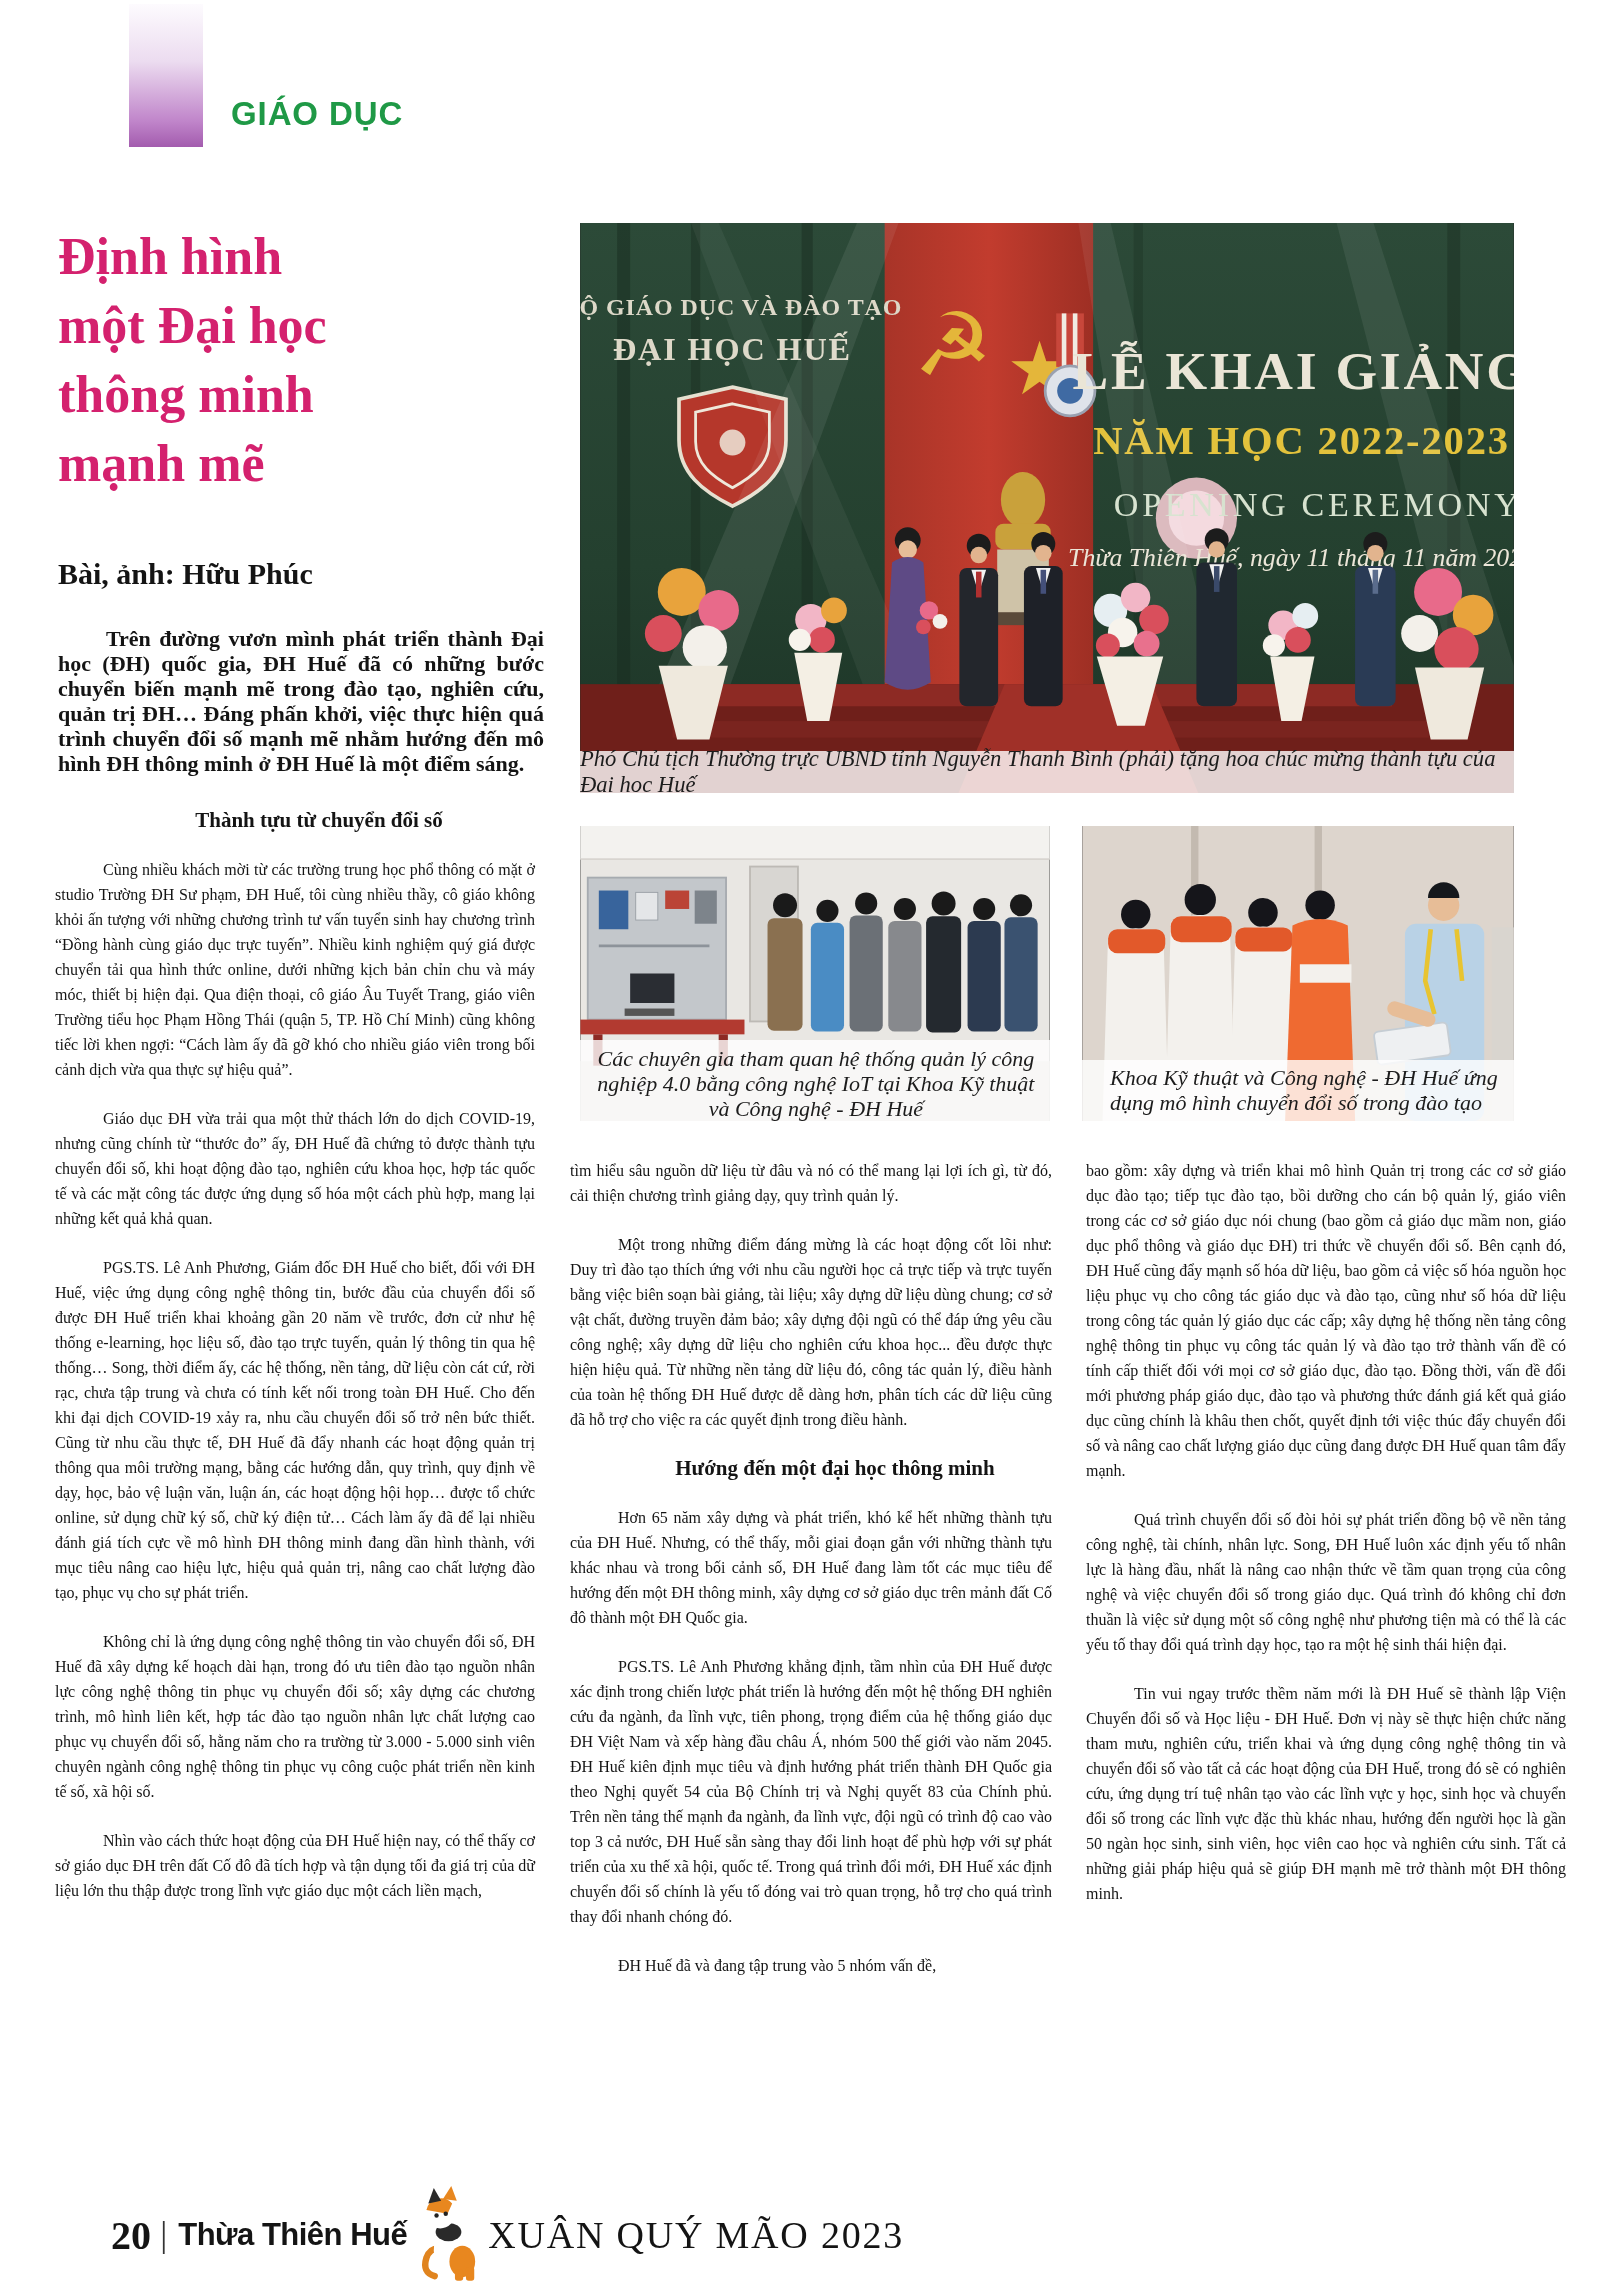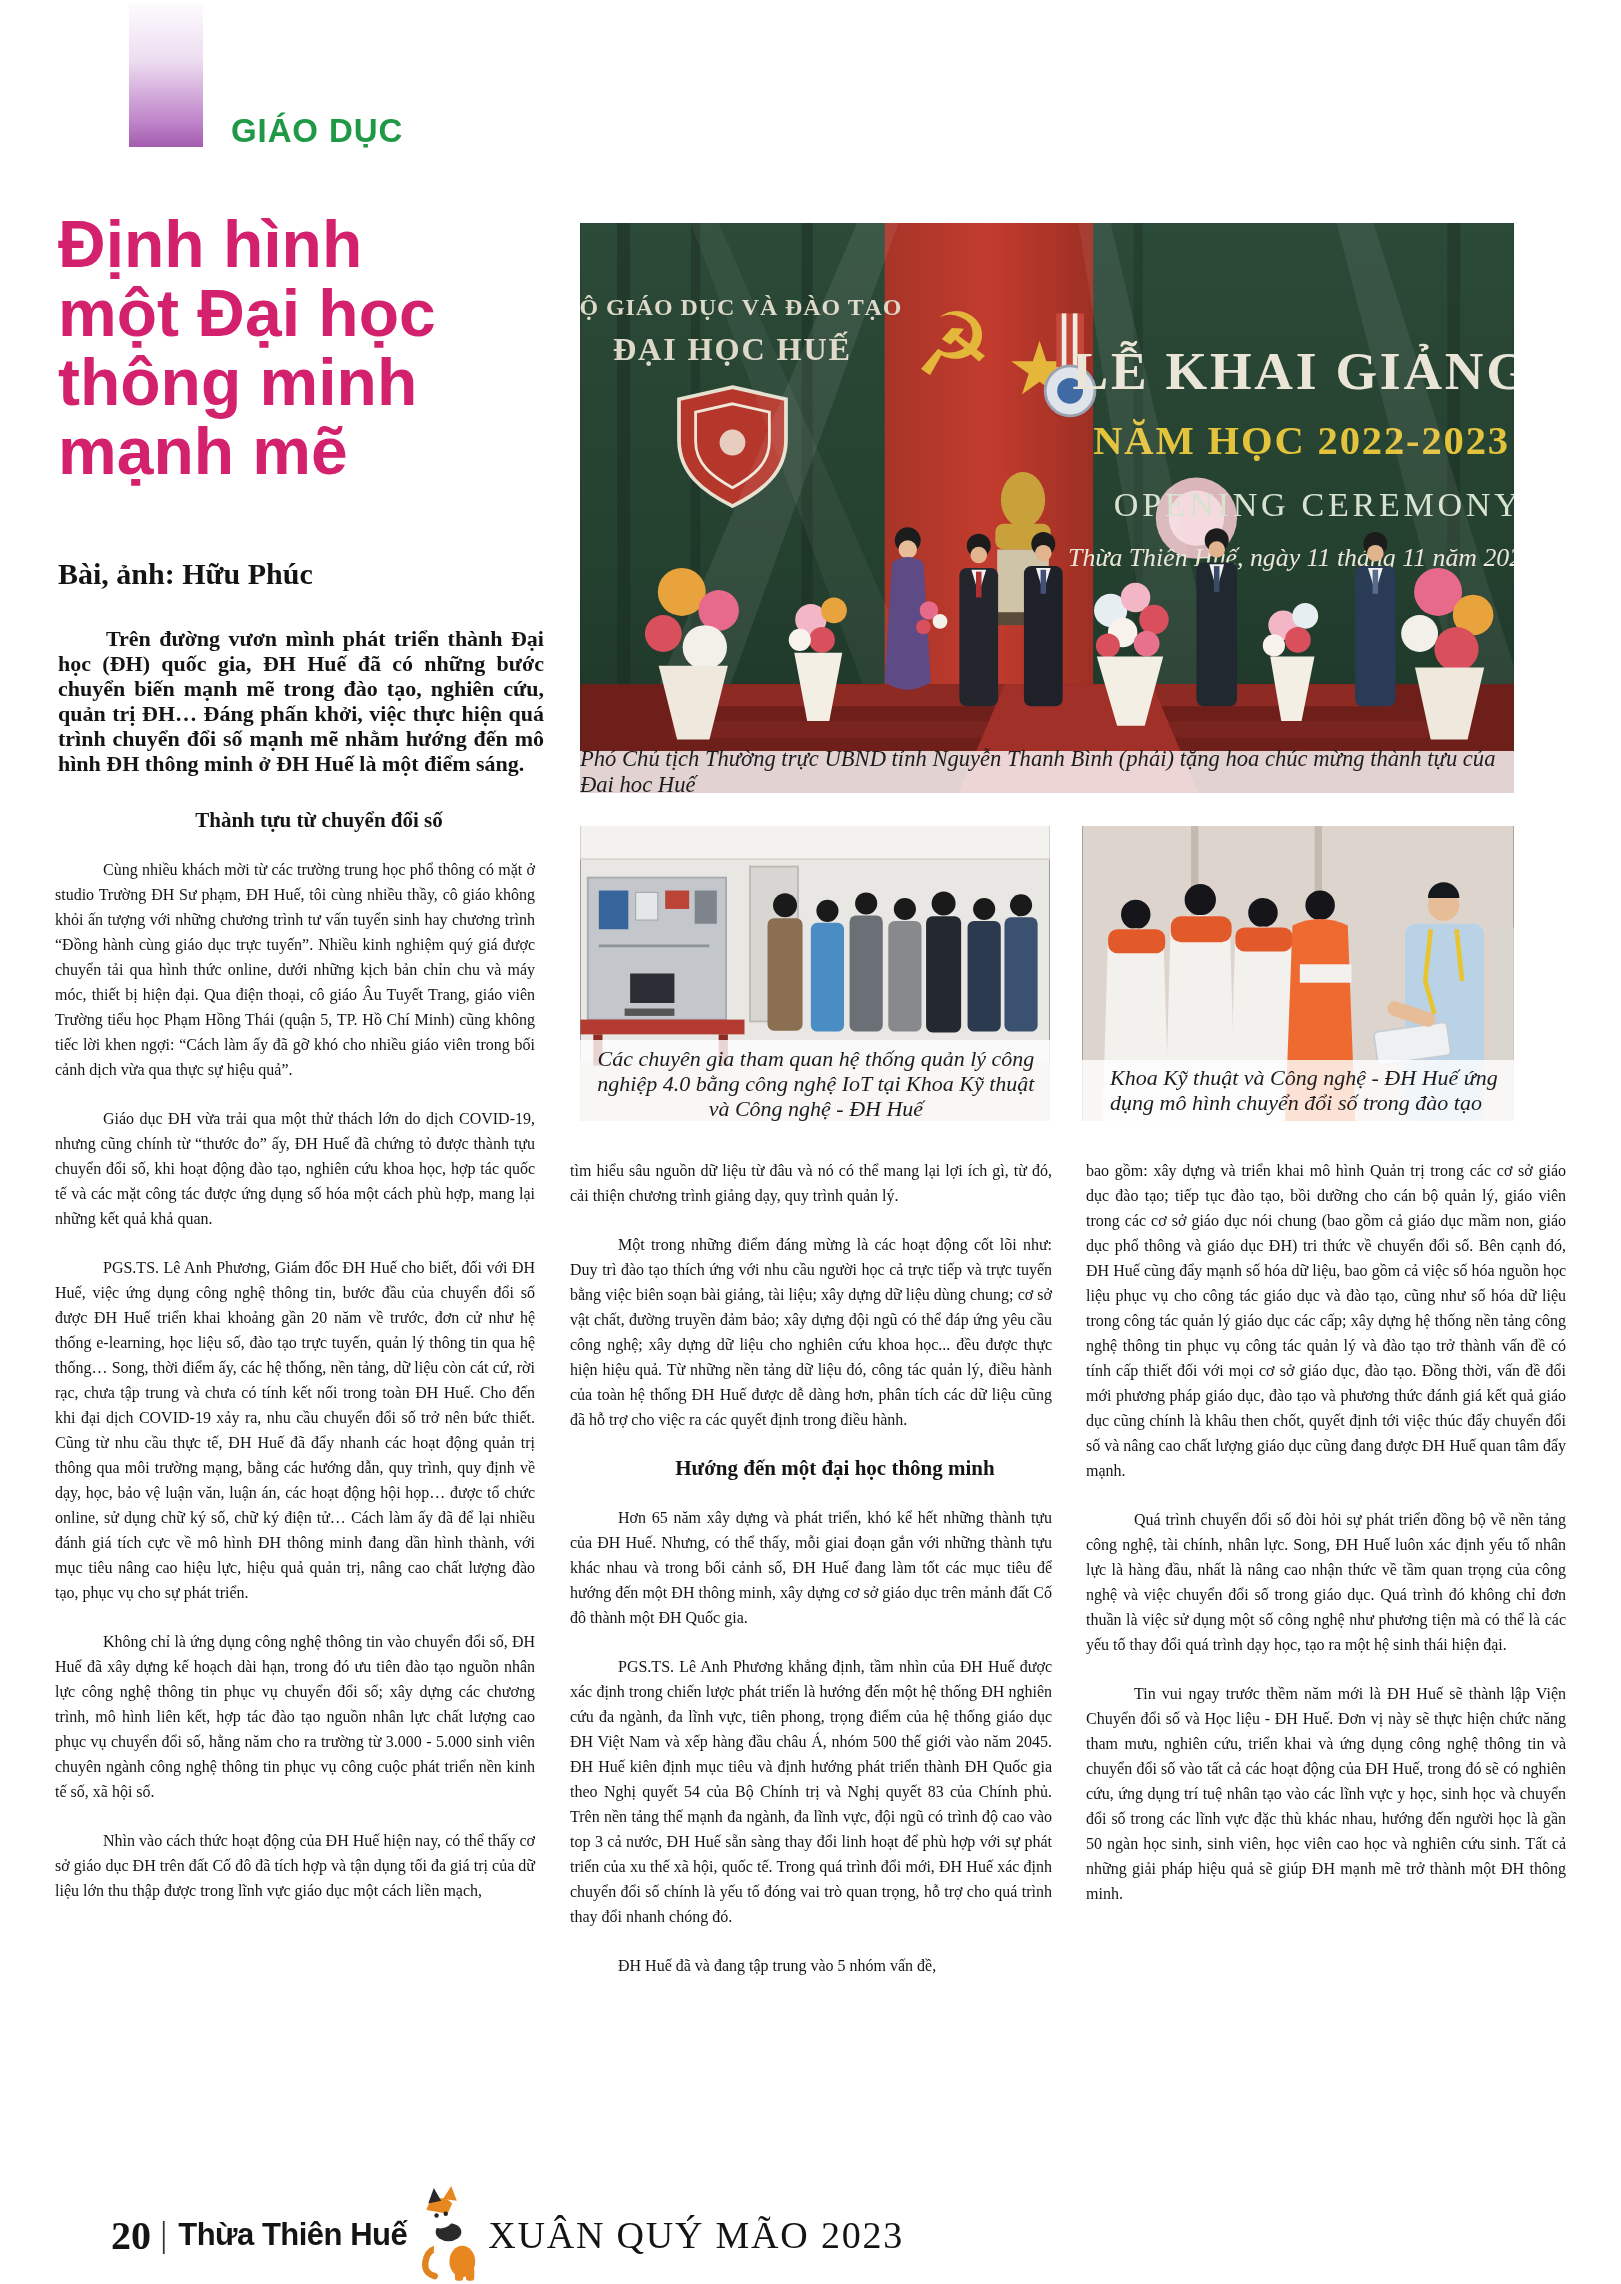--- a/index.html
+++ b/index.html
@@ -3,26 +3,26 @@
 <meta charset="utf-8">
 <style>
   html,body{margin:0;padding:0;background:#888;}
   .page{position:relative;width:1622px;height:2284px;background:#ffffff;margin:0 auto;overflow:hidden;
         font-family:"Liberation Serif","DejaVu Serif",serif;color:#141414;}
   .abs{position:absolute;}
 
   
   .kicker-block{left:129px;top:3.7px;width:74px;height:143px;
     background:linear-gradient(180deg,#fdfbfe 0%,#ecdcf0 40%,#c085ca 82%,#a35cae 100%);}
-  .kicker{left:231px;top:112px;font-family:"Liberation Sans","DejaVu Sans",sans-serif;
+  .kicker{left:231px;top:95px;font-family:"Liberation Sans","DejaVu Sans",sans-serif;
     font-weight:bold;font-size:33px;color:#1f9946;letter-spacing:0.9px;}
 
   
-  .title{left:58px;top:210px;width:503px;font-family:Liberation Sans, sans-serif;
-    font-weight:bold;font-size:66px;line-height:69px;color:#d4216e;}
+  .title{left:58px;top:222px;width:503px;font-family:Liberation Serif, serif;
+    font-weight:bold;font-size:52px;line-height:69px;color:#d4216e;}
   .byline{left:58px;top:557px;font-weight:bold;font-size:30px;}
 
   .intro{left:58px;top:626px;width:486px;font-weight:bold;font-size:22px;line-height:25px;
     text-align:justify;text-indent:48px;}
 
   
   .col{position:absolute;}
   .col1{left:55px;top:808px;width:480px;}
   .col2{left:570px;top:1158px;width:482px;}
   .col3{left:1086px;top:1158px;width:480px;}

